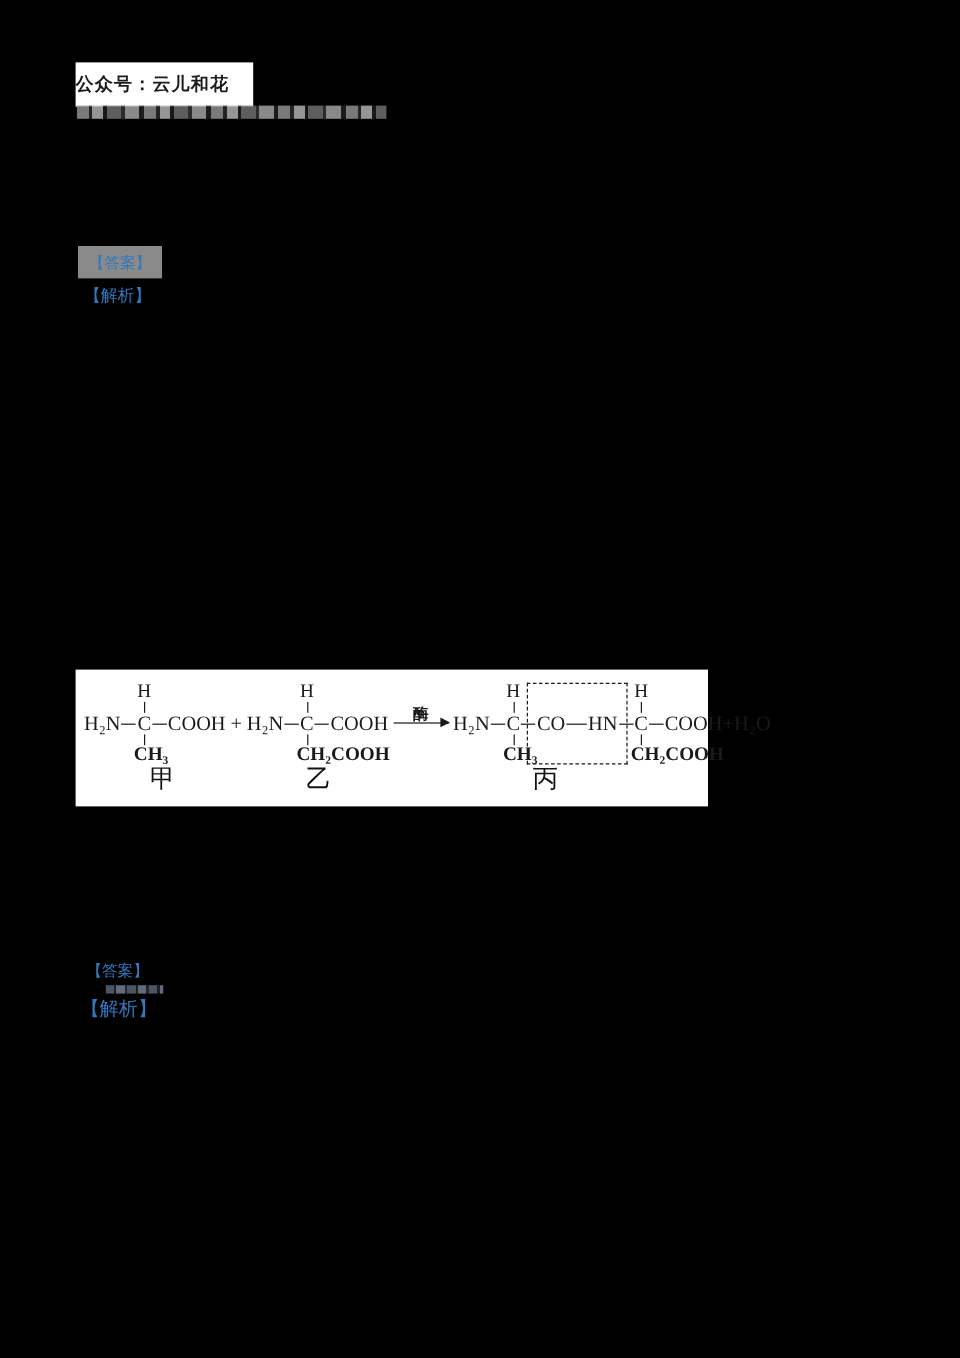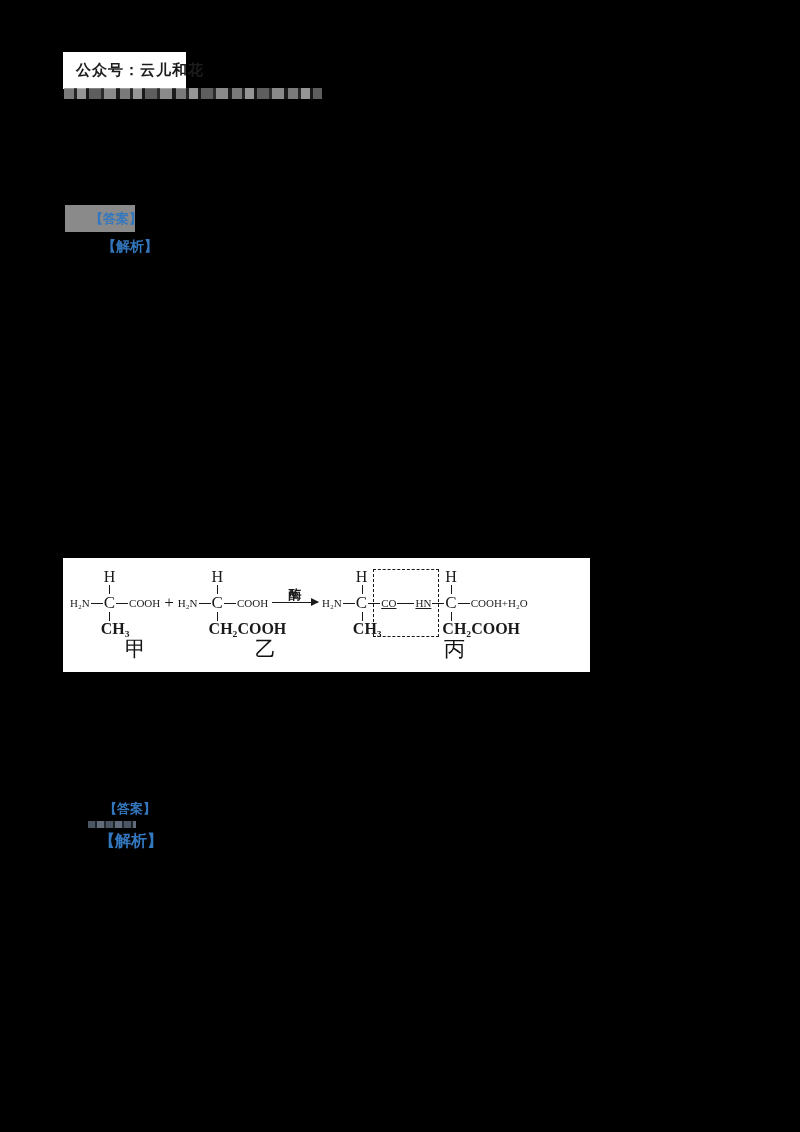--- a/index.html
+++ b/index.html
@@ -6,41 +6,41 @@
   html,body { width:800px; height:1132px; }
   body {
     position:relative;
     background:#000000;
     font-family:"Liberation Sans","DejaVu Sans",sans-serif;
     overflow:hidden;
   }
 
   
   .header-box{
-    position:absolute; left:63px; top:52px; width:123px; height:37px;
-    background:#ffffff; display:flex; align-items:center; padding-left:13px;
+    position:absolute; left:63px; top:52px; width:148px; height:37px;
+    background:#ffffff; display:flex; align-items:center; padding-left:0;
   }
   .header-box .ttl{
     font-size:15px; font-weight:600; color:#1c1c1c; letter-spacing:1px;
     font-family:"Liberation Sans","DejaVu Sans",sans-serif; white-space:nowrap;
   }
   .clipped-strip{
     position:absolute; left:64px; top:88px; width:258px; height:11px;
     background:
       repeating-linear-gradient(90deg,
         #8f8f8f 0 10px, #2a2a2a 10px 13px,
         #b0b0b0 13px 22px, #1c1c1c 22px 25px,
         #6e6e6e 25px 37px, #333333 37px 40px,
         #a2a2a2 40px 52px, #202020 52px 56px);
     opacity:.85;
   }
 
   
-  .link{ position:absolute; font-weight:bold; white-space:nowrap;
-         font-family:"Liberation Sans","DejaVu Sans",sans-serif; cursor:pointer;margin-left:32px; }
+  .link{ position:absolute; font-weight:normal; white-space:nowrap;
+         font-family:"Liberation Sans","DejaVu Sans",sans-serif; cursor:pointer; }
   .hl-gray{
     position:absolute; left:65px; top:205px; width:70px; height:27px;
     background:#8a8a8a; display:flex; align-items:center; justify-content:center;
   }
   .hl-gray .link{ position:static; }
   .faint-strip{
     position:absolute; left:88px; top:821px; width:48px; height:7px;
     background:repeating-linear-gradient(90deg,#5d6b7c 0 7px,#23272c 7px 9px,#7a8699 9px 16px,#2b313a 16px 18px);
     opacity:.8;
   }
@@ -48,38 +48,38 @@
   
   .diagram{
     position:absolute; left:63px; top:558px; width:527px; height:114px;
     background:#ffffff; color:#1a1a1a;
     font-family:"Liberation Serif","DejaVu Serif",serif;
   }
   .formula-row{
     position:absolute; left:7px; top:36px; height:18px;
     display:flex; align-items:center; white-space:nowrap;
   }
-  .formula-row .t{ font-size:11px; line-height:18px; display:inline-block; }
+  .formula-row .t{ font-size:17px; line-height:18px; display:inline-block; }
   .hbond{ display:inline-block; width:12px; height:0; border-top:1.6px solid #1a1a1a; margin:0 1px; align-self:center; }
   .hbond.long{ width:17px; }
   .c-anchor{ position:relative; display:inline-block; font-size:17px; line-height:18px; }
   .vbond{ position:absolute; left:50%; width:0; border-left:1.6px solid #1a1a1a; height:9px; }
   .vbond.up{ bottom:100%; }
   .vbond.down{ top:100%; }
   .atom{ position:absolute; font-size:16px; line-height:16px; white-space:nowrap; }
   .atom.top{ bottom:calc(100% + 9px); left:50%; transform:translateX(-50%); }
   .atom.bottom{ top:calc(100% + 9px); left:-3px;font-weight:bold; }
   .plus{ font-size:17px; margin:0 4px; }
   .arrow-group{ position:relative; display:inline-block; width:48px; height:18px; margin:0 3px; }
   .arrow-line{ position:absolute; left:1px; right:1px; top:8px; border-top:1.7px solid #1a1a1a; }
   .arrow-head{ position:absolute; right:-1px; top:-4.6px; width:0; height:0;
                border-left:8px solid #1a1a1a; border-top:4px solid transparent; border-bottom:4px solid transparent; }
   .enzyme{ position:absolute; bottom:11px; left:0; width:100%; text-align:center;
            font-size:13px; font-weight:bold; line-height:13px; }
-  .pep-wrap{ position:relative; display:inline-flex; align-items:center;text-decoration:underline; }
+  .pep-wrap{ position:relative; display:inline-flex; align-items:center; }
   .pep-box{ position:absolute; left:6px; right:6px; top:-25px; bottom:-25px;
             border:1.7px dashed #1a1a1a; pointer-events:none; }
   .mol-label{ position:absolute; top:80px; font-size:21px; line-height:22px; color:#111;
               font-family:"Liberation Serif","DejaVu Serif",serif; }
   .lbl-jia{ left:62px; }
   .lbl-yi{ left:192px; }
   .lbl-bing{ left:381px; }
 </style>
 </head>
 <body>

